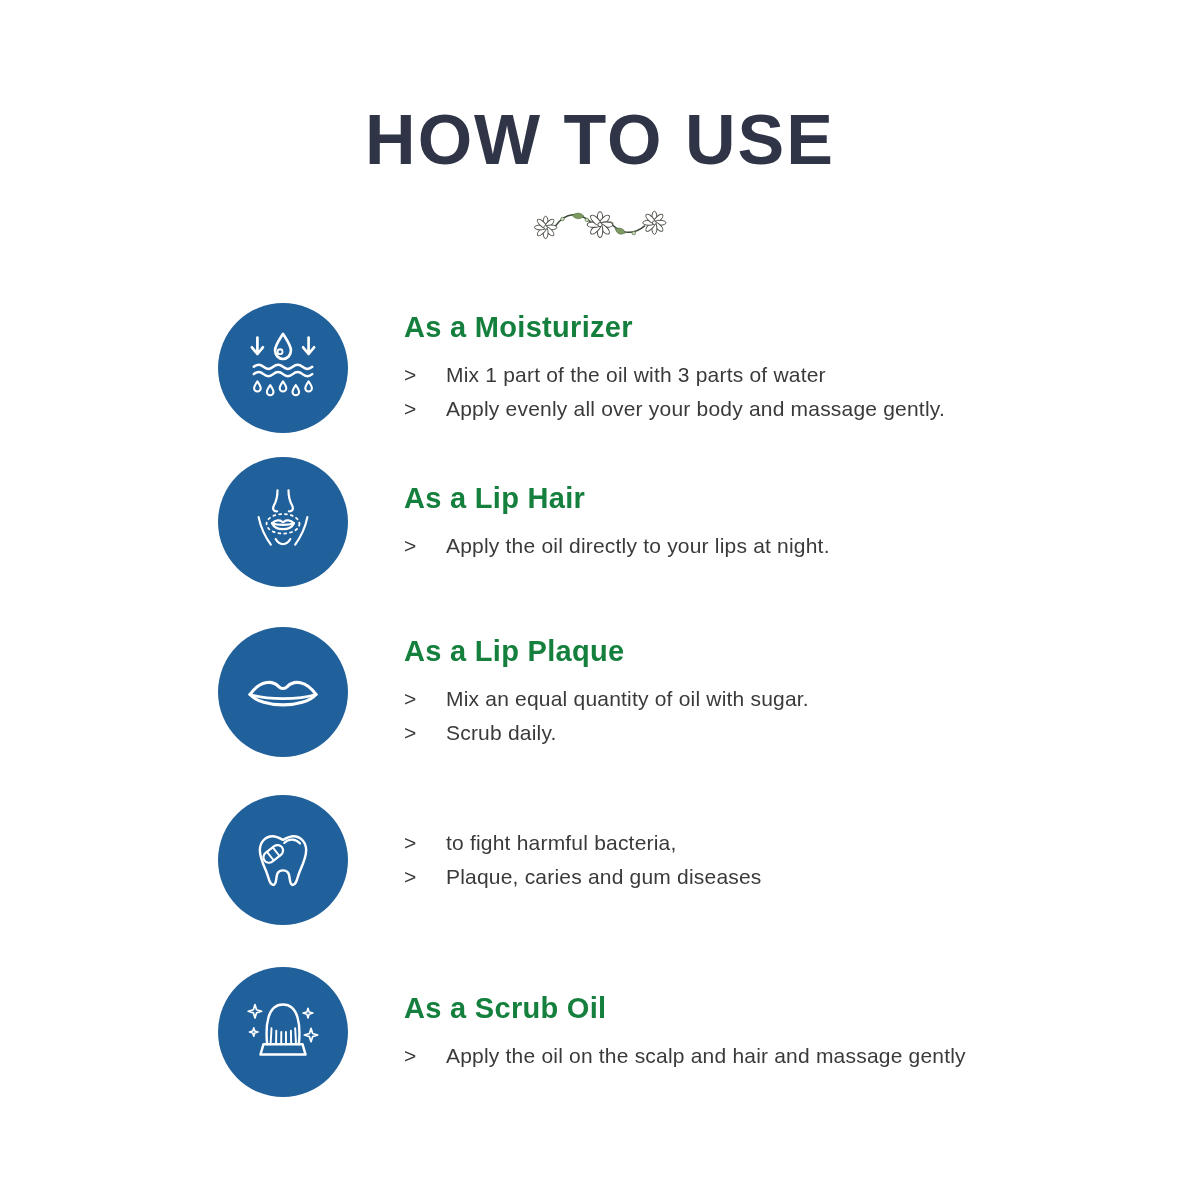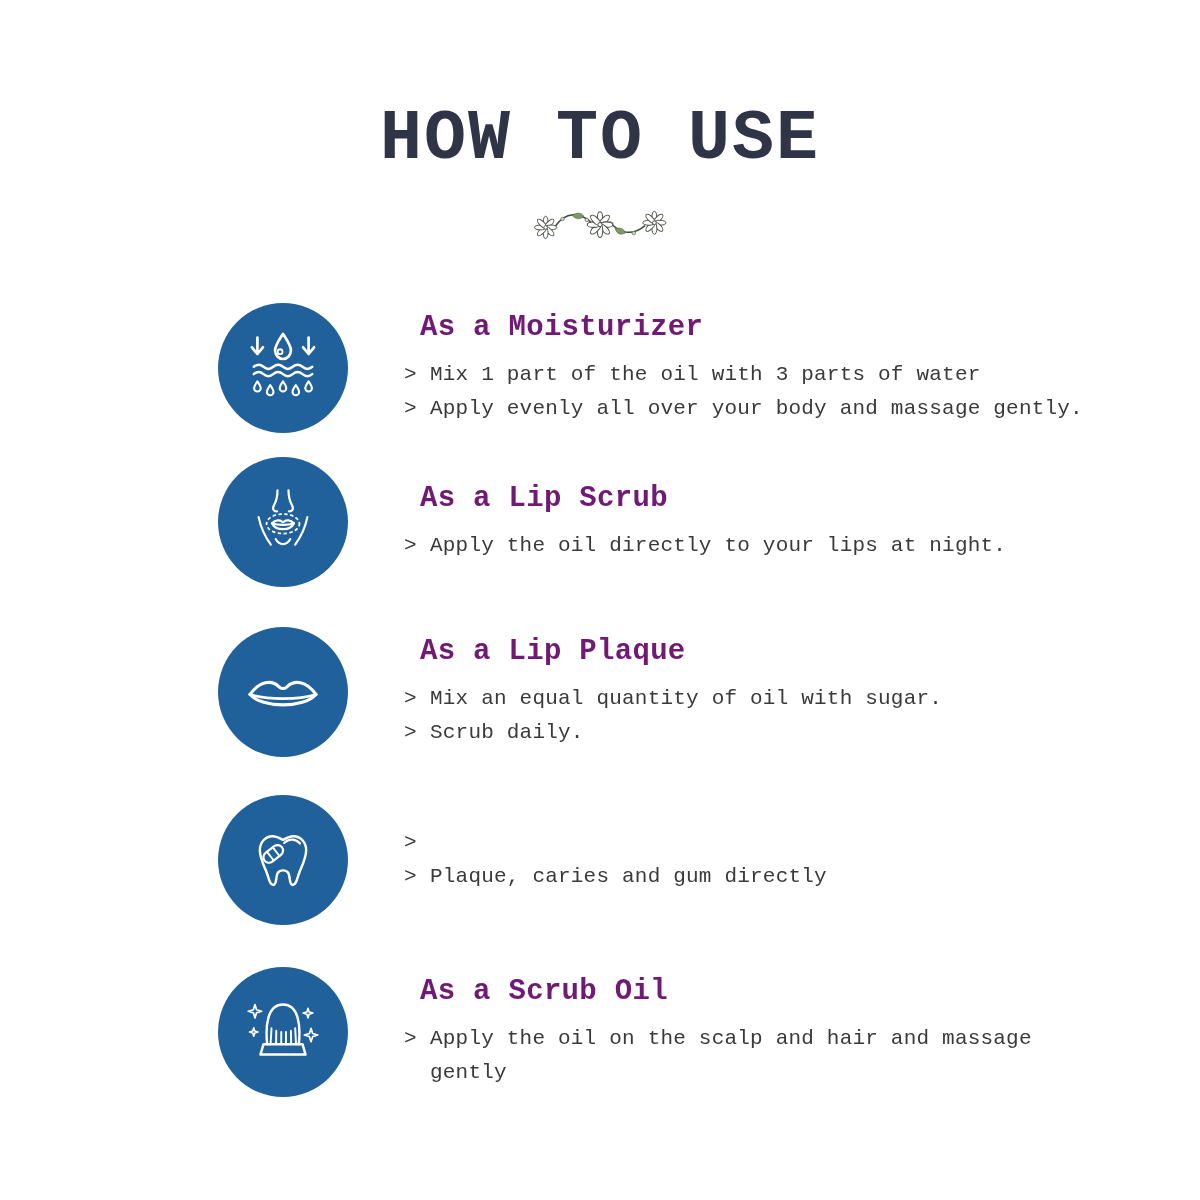--- a/index.html
+++ b/index.html
@@ -1,18 +1,18 @@
 <!DOCTYPE html>
 <html><head>
 <meta charset="utf-8">
 <style>
   html,body{margin:0;padding:0;background:#fff;}
   .canvas{
     position:relative;width:1200px;height:1200px;background:#ffffff;
-    font-family:Liberation Mono, monospace;overflow:hidden;
+    font-family:Liberation Sans, sans-serif;overflow:hidden;
   }
   .page-title{
     position:absolute;top:100px;left:0;width:1200px;margin:0;
     text-align:center;font-size:70px;font-weight:700;letter-spacing:2px;
     color:#2f3447;
   }
   .divider{
     position:absolute;top:204px;left:50%;transform:translateX(-50%);
     width:150px;height:44px;
   }
@@ -20,29 +20,29 @@
     position:absolute;left:218px;display:flex;align-items:center;
     transform:translateY(-50%);width:900px;
   }
   .circle{
     width:130px;height:130px;border-radius:50%;background:#20609b;
     flex:0 0 130px;display:flex;align-items:center;justify-content:center;
   }
   .circle svg{width:78px;height:78px;}
   .txt{margin-left:56px;}
   .txt h2{
-    margin:0 0 14px 16px;font-size:29px;font-weight:700;color:#701a75;
+    margin:0 0 14px 0;font-size:29px;font-weight:700;color:#15803d;
     letter-spacing:0.3px;
   }
   .bullet{
     display:flex;font-size:21px;color:#3a3a3a;line-height:34px;
     letter-spacing:0.2px;
   }
   .bullet .mk{flex:0 0 26px;}
-  .bullet .bl span{display:block;}
+  .bullet .bl span{display:block;margin-left:16px;}
   .ic{stroke:#fff;fill:none;stroke-linecap:round;stroke-linejoin:round;}
 </style>
 </head>
 <body>
 
 <div class="canvas">
 
   <h1 class="page-title">HOW TO USE</h1>
 
   <div class="divider">
@@ -114,21 +114,21 @@
         <path d="M23 33 C26 30 29.5 30.2 31 31.6 C31.7 32.3 32.3 32.3 33 31.6 C34.5 30.2 38 30 41 33"></path>
         <path d="M23 33 C26 39.5 38 39.5 41 33"></path>
         <path d="M23 33 C28 34.8 36 34.8 41 33"></path>
         <ellipse cx="32" cy="33.5" rx="13.5" ry="8" stroke-width="1.5" stroke-dasharray="1.6 3.2"></ellipse>
         <path d="M12 28 C14 38 18 45 22 50.5"></path>
         <path d="M52 28 C50 38 46 45 42 50.5"></path>
         <path d="M26 46 C29 51.5 35 51.5 38 46"></path>
       </svg>
     </div>
     <div class="txt">
-      <h2>As a Lip Scrub</h2>
+      <h2>As a Lip Hair</h2>
       <div class="bullet">
         <span class="mk">&gt;</span>
         <span class="bl">
             <span>Apply the oil directly to your lips at night.</span>
           </span>
       </div>
     </div>
   </section>
 
   <section class="row" style="top:692px">
@@ -165,26 +165,27 @@
           <rect x="15" y="22.5" width="18" height="9" rx="4.5" stroke-width="1.8"></rect>
           <line x1="21" y1="22.5" x2="21" y2="31.5" stroke-width="1.6"></line>
           <line x1="27" y1="22.5" x2="27" y2="31.5" stroke-width="1.6"></line>
         </g>
       </svg>
     </div>
     <div class="txt">
       <div class="bullet">
         <span class="mk">&gt;</span>
         <span class="bl">
+          <span>to fight harmful bacteria,</span>
         </span>
       </div>
       <div class="bullet">
         <span class="mk">&gt;</span>
         <span class="bl">
-            <span>Plaque, caries and gum directly</span>
+            <span>Plaque, caries and gum diseases</span>
           </span>
       </div>
     </div>
   </section>
 
   <section class="row" style="top:1032px">
     <div class="circle">
       <svg class="ic" viewBox="0 0 64 64" stroke-width="2">
         <path d="M19 42 C17.5 27 19 9.5 32 9.5 C45 9.5 46.5 27 45 42"></path>
         <path d="M22.5 29 C22.5 33 22 38 21.8 42" stroke-width="1.6"></path>

